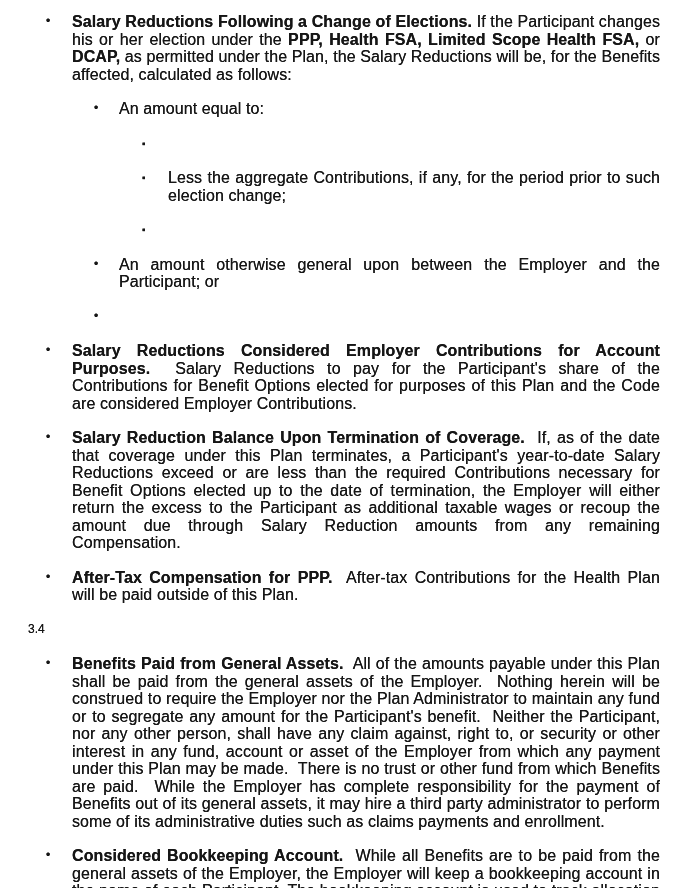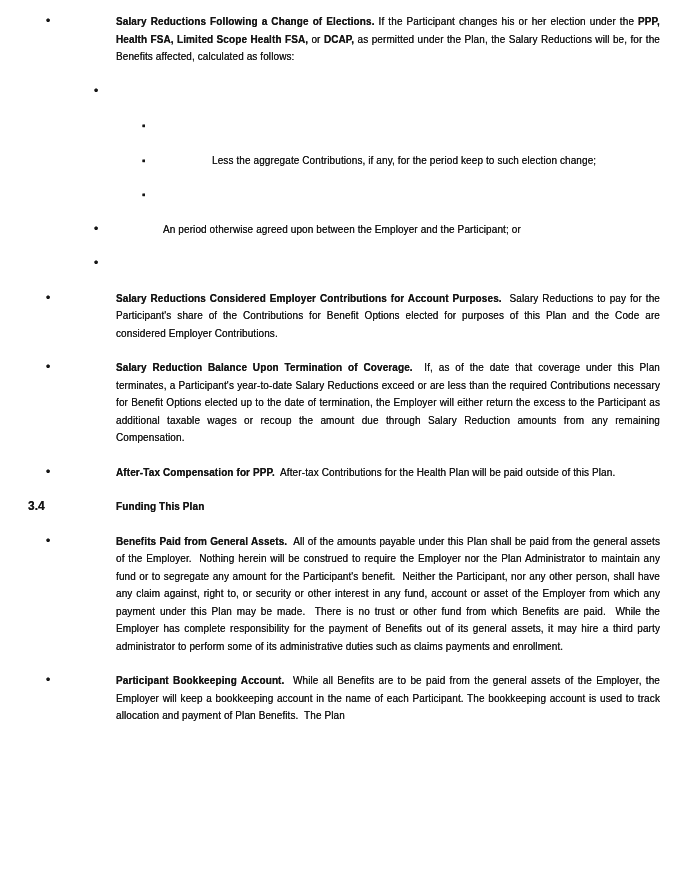--- a/index.html
+++ b/index.html
@@ -24,79 +24,78 @@
     line-height: 17.5px;
     text-shadow: 0 0 0.6px rgba(0,0,0,0.85);
   }
   .lvl1 { padding-left: 46px; }
   .lvl1 > .marker { width: 26px; }
   .lvl2 { padding-left: 94px; }
   .lvl2 > .marker { width: 25px; }
   .lvl3 { padding-left: 142px; }
   .lvl3 > .marker { width: 26px; font-size: 10px; }
   .heading { padding-left: 28px; margin-top: 2px; }
-  .heading > .num { width: 44px; font-weight: bold; }
+  .heading > .num { width: 44px; font-weight: normal; }
   .text {
     flex: 1;
-    font-size: 10px;
+    font-size: 16px;
     line-height: 17.5px;
     text-align: justify;
     letter-spacing: 0.1px;
     text-shadow: 0 0 0.6px rgba(0,0,0,0.85);
-    margin-left: 44px;
   }
   .bold { font-weight: bold; }
 </style>
 </head>
 <body>
 
 <div class="page">
   <div id="doc-content">
       <div class="row lvl1">
         <span class="marker">•</span>
         <div class="text"><span class="bold">Salary Reductions Following a Change of Elections.</span><span> If the Participant changes his or her election under the </span><span class="bold">PPP, Health FSA, Limited Scope Health FSA,</span><span> or </span><span class="bold">DCAP,</span><span> as permitted under the Plan, the Salary Reductions will be, for the Benefits affected, calculated as follows:</span></div>
       </div>
       <div class="row lvl2">
         <span class="marker">•</span>
+        <div class="text"><span>An amount equal to:</span></div>
       </div>
       <div class="row lvl3">
         <span class="marker">▪</span>
       </div>
       <div class="row lvl3">
         <span class="marker">▪</span>
-        <div class="text"><span>Less the aggregate Contributions, if any, for the period keep to such election change;</span></div>
+        <div class="text"><span>Less the aggregate Contributions, if any, for the period prior to such election change;</span></div>
       </div>
       <div class="row lvl3">
         <span class="marker">▪</span>
       </div>
       <div class="row lvl2">
         <span class="marker">•</span>
-        <div class="text"><span>An period otherwise agreed upon between the Employer and the Participant; or</span></div>
+        <div class="text"><span>An amount otherwise general upon between the Employer and the Participant; or</span></div>
       </div>
       <div class="row lvl2">
         <span class="marker">•</span>
       </div>
       <div class="row lvl1">
         <span class="marker">•</span>
         <div class="text"><span class="bold">Salary Reductions Considered Employer Contributions for Account Purposes.</span><span>&nbsp; Salary Reductions to pay for the Participant's share of the Contributions for Benefit Options elected for purposes of this Plan and the Code are considered Employer Contributions.</span></div>
       </div>
       <div class="row lvl1">
         <span class="marker">•</span>
         <div class="text"><span class="bold">Salary Reduction Balance Upon Termination of Coverage.</span><span>&nbsp; If, as of the date that coverage under this Plan terminates, a Participant's year-to-date Salary Reductions exceed or are less than the required Contributions necessary for Benefit Options elected up to the date of termination, the Employer will either return the excess to the Participant as additional taxable wages or recoup the amount due through Salary Reduction amounts from any remaining Compensation.</span></div>
       </div>
       <div class="row lvl1">
         <span class="marker">•</span>
         <div class="text"><span class="bold">After-Tax Compensation for PPP.</span><span>&nbsp; After-tax Contributions for the Health Plan will be paid outside of this Plan.</span></div>
       </div>
       <div class="row heading">
         <span class="marker num">3.4</span>
-        <div class="text bold">Funding This Plan</div>
       </div>
       <div class="row lvl1">
         <span class="marker">•</span>
         <div class="text"><span class="bold">Benefits Paid from General Assets.</span><span>&nbsp; All of the amounts payable under this Plan shall be paid from the general assets of the Employer.&nbsp; Nothing herein will be construed to require the Employer nor the Plan Administrator to maintain any fund or to segregate any amount for the Participant's benefit.&nbsp; Neither the Participant, nor any other person, shall have any claim against, right to, or security or other interest in any fund, account or asset of the Employer from which any payment under this Plan may be made.&nbsp; There is no trust or other fund from which Benefits are paid.&nbsp; While the Employer has complete responsibility for the payment of Benefits out of its general assets, it may hire a third party administrator to perform some of its administrative duties such as claims payments and enrollment.</span></div>
       </div>
       <div class="row lvl1">
         <span class="marker">•</span>
-        <div class="text"><span class="bold">Participant Bookkeeping Account.</span><span>&nbsp; While all Benefits are to be paid from the general assets of the Employer, the Employer will keep a bookkeeping account in the name of each Participant. The bookkeeping account is used to track allocation and payment of Plan Benefits.&nbsp; The Plan</span></div>
+        <div class="text"><span class="bold">Considered Bookkeeping Account.</span><span>&nbsp; While all Benefits are to be paid from the general assets of the Employer, the Employer will keep a bookkeeping account in the name of each Participant. The bookkeeping account is used to track allocation and payment of Plan Benefits.&nbsp; The Plan</span></div>
       </div>
     </div>
 </div>
 
 </body></html>

